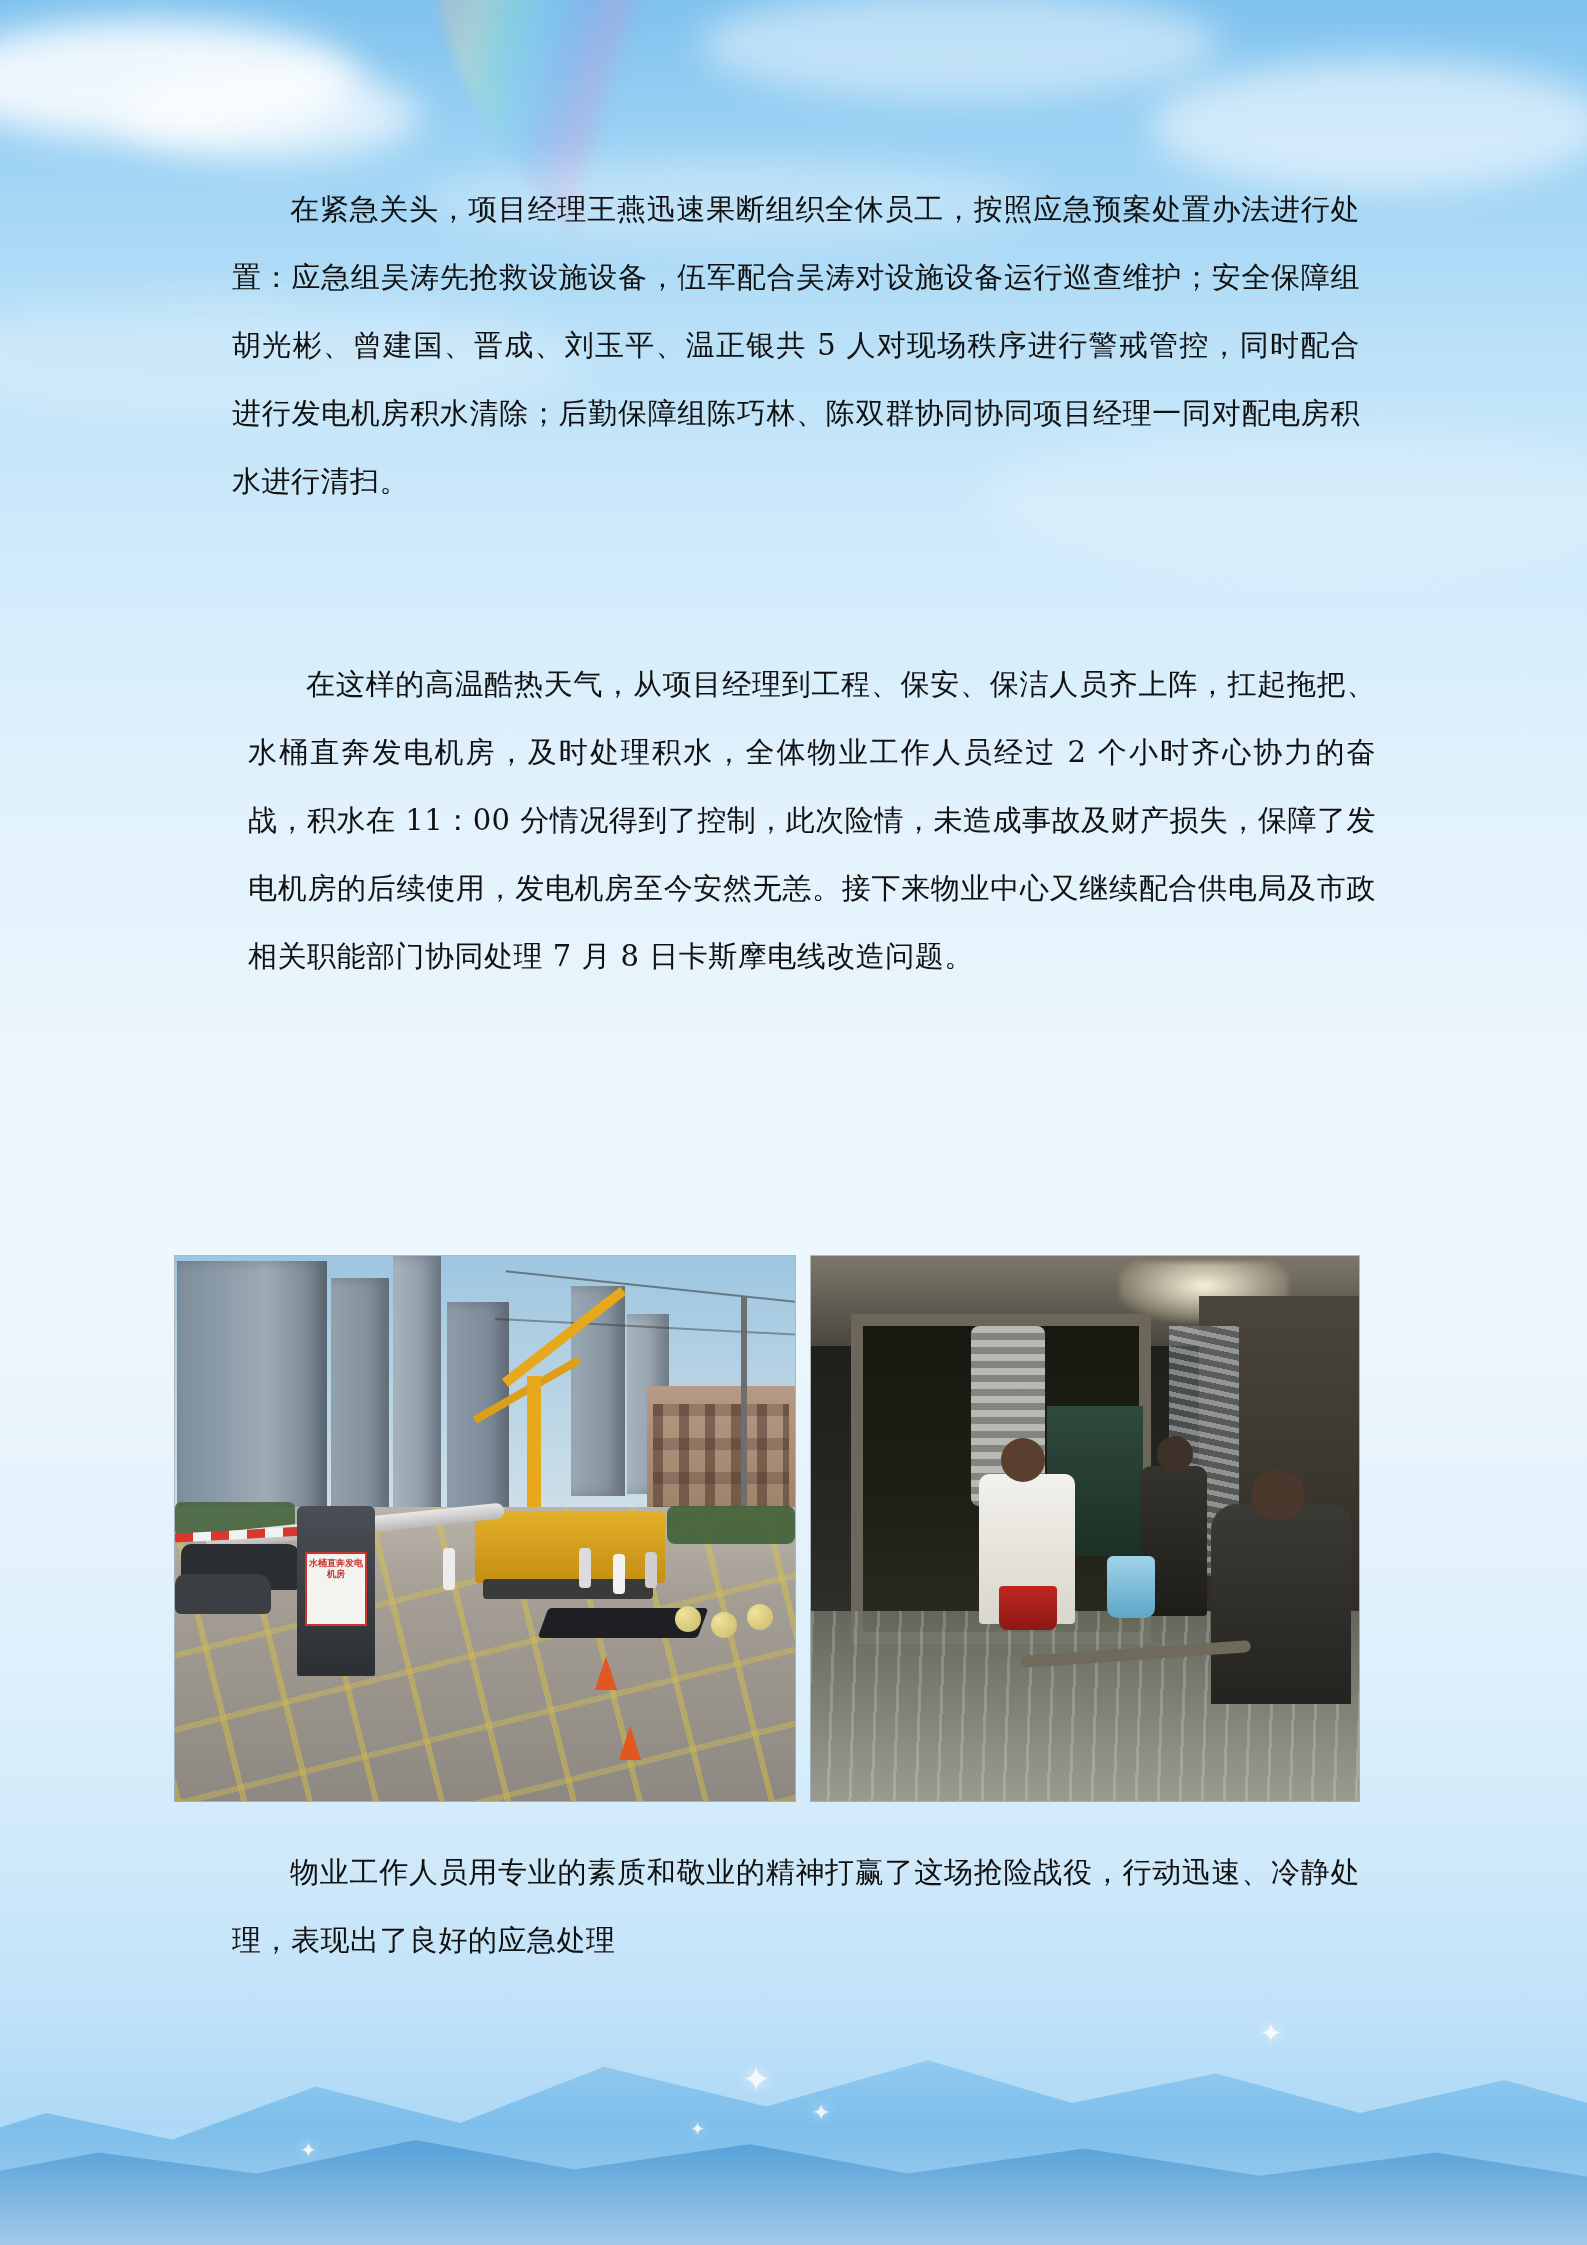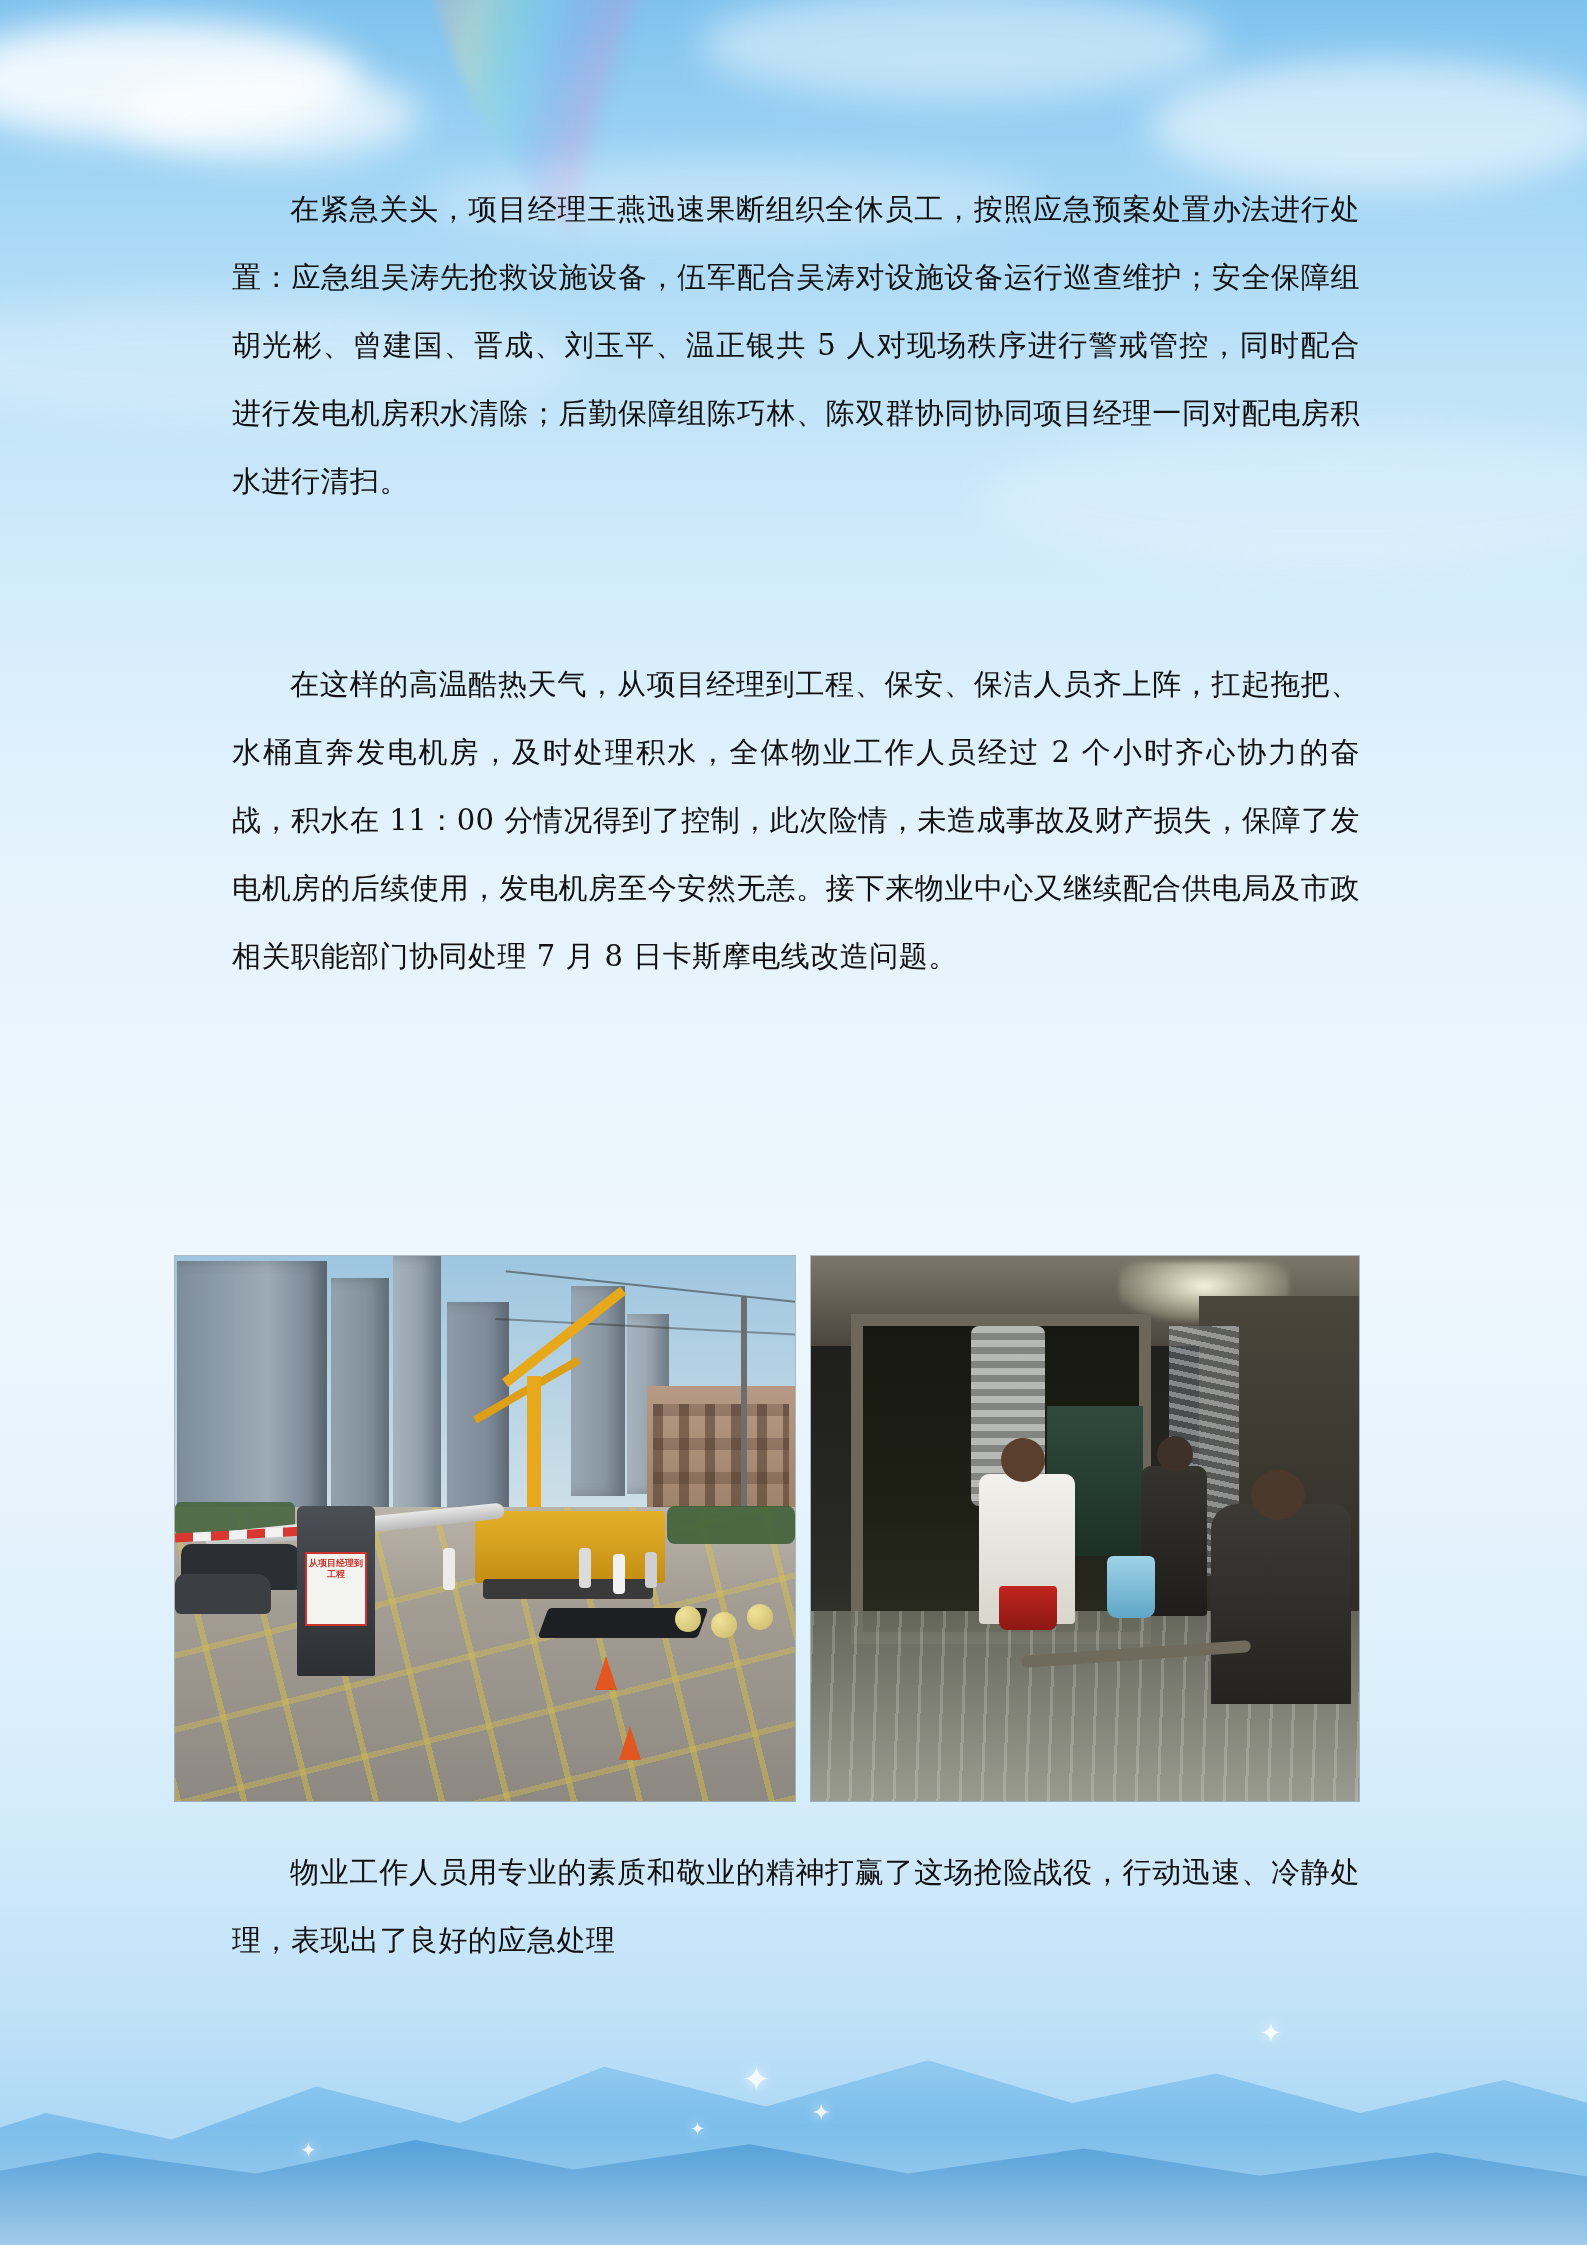--- a/index.html
+++ b/index.html
@@ -125,21 +125,21 @@
     color: #111111;
     font-size: 29px;
     line-height: 68px;
     letter-spacing: 0.5px;
     text-align: justify;
     text-justify: inter-ideograph;
     text-indent: 2em;
     font-family: "DejaVu Serif", "Liberation Serif", serif;
   }
   .para-1 { position: absolute; top: 175px; left: 0; width: 1128px; }
-  .para-2 { position: absolute; top: 650px; left: 0; width: 1128px; }
+  .para-2 { position: absolute; top: 650px; left: 16px; width: 1128px; }
   .para-3 { position: absolute; top: 1838px; left: 0; width: 1128px; }
 
   
   .photo-row {
     position: absolute;
     top: 1255px;
     left: -58px;
     width: 1186px;
     height: 548px;
     display: flex;
@@ -401,21 +401,21 @@
         <div class="crane-mast"></div>
         <div class="ph-ground"></div>
         <div class="hedge"></div>
         <div class="hedge2"></div>
         <div class="truck"></div>
         <div class="pipe"></div>
         <div class="car car1"></div>
         <div class="car car2"></div>
         <div class="gate-arm"></div>
         <div class="guard-box">
-          <div class="sign">从项目经理到工程</div>
+          <div class="sign">水桶直奔发电机房</div>
         </div>
         <div class="person p1"></div>
         <div class="person p2"></div>
         <div class="person p3"></div>
         <div class="person p4"></div>
         <div class="barrier"></div>
         <div class="ball b1"></div>
         <div class="ball b2"></div>
         <div class="ball b3"></div>
         <div class="cone cone1"></div>

